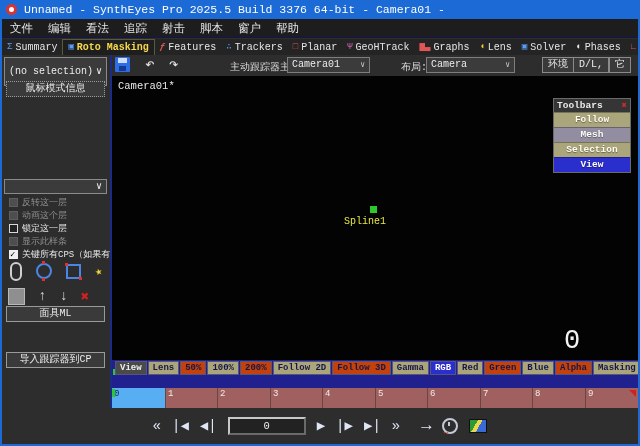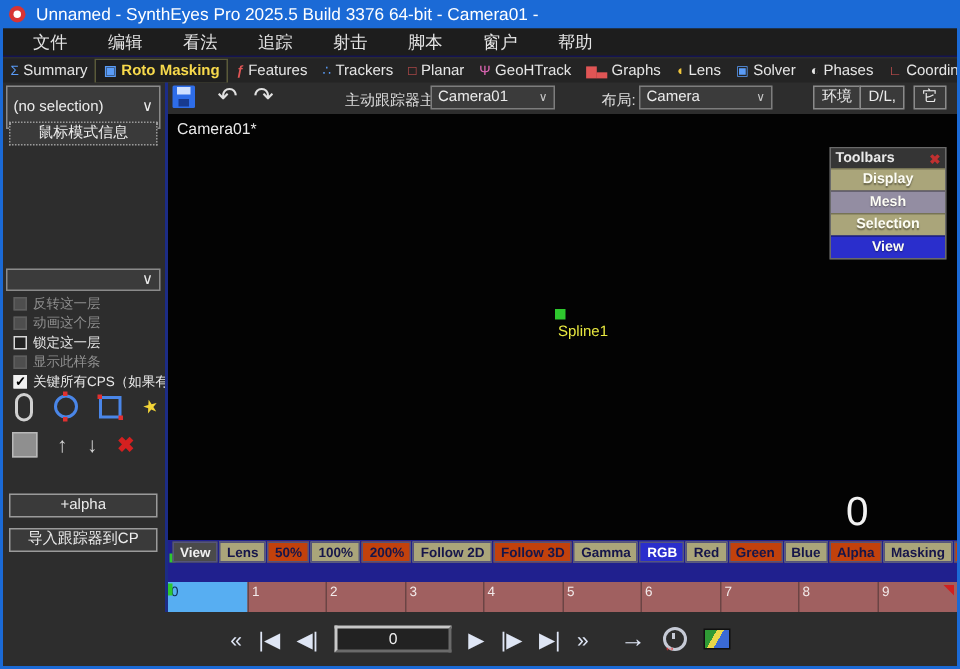--- a/index.html
+++ b/index.html
@@ -1,35 +1,35 @@
 <!DOCTYPE html>
 <html><head>
 <meta charset="utf-8">
 <style>
   html,body{margin:0;padding:0;background:#666;}
   #window{position:relative;width:640px;height:446px;background:#2d2d2d;overflow:hidden;
-          font-family:Liberation Sans, sans-serif;-webkit-font-smoothing:antialiased;}
+          font-family:Liberation Mono, monospace;-webkit-font-smoothing:antialiased;}
   
   .edge{position:absolute;background:#1b6ad6;z-index:95;}
   .edge.l{left:0;top:0;width:2px;height:446px;}
   .edge.r{right:0;top:0;width:2px;height:446px;}
   .edge.b{left:0;bottom:0;width:640px;height:2px;}
 
   
   .titlebar{position:absolute;left:0;top:0;width:640px;height:19px;background:#1b6ad6;
             display:flex;align-items:center;padding-left:6px;box-sizing:border-box;}
   .appicon{width:11px;height:11px;border-radius:50%;background:#d83434;position:relative;flex:0 0 auto;}
   .appicon::after{content:"";position:absolute;left:3px;top:3px;width:5px;height:5px;border-radius:50%;background:#fff;}
   .wtitle{color:#fff;font-size:11.5px;margin-left:7px;white-space:nowrap;}
 
   
   .menubar{position:absolute;left:0;top:19px;width:640px;height:19px;background:#1d1d1d;
            border-bottom:1px solid #141452;display:flex;align-items:center;gap:15px;
            padding-left:10px;box-sizing:border-box;}
-  .menubar span{color:#e4e4e4;font-size:11.5px;white-space:nowrap;cursor:default;margin-left:12px;}
+  .menubar span{color:#e4e4e4;font-size:11.5px;white-space:nowrap;cursor:default;}
 
   
   .tabbar{position:absolute;left:0;top:39px;width:640px;height:17px;background:#242424;
           display:flex;align-items:center;padding-left:2px;box-sizing:border-box;overflow:hidden;}
   .tab{display:flex;align-items:center;gap:3px;padding:0 5px;height:15px;color:#e6e6e6;
        font-size:10px;white-space:nowrap;}
   .tab.active{background:#1e1e1e;border:1px solid #5a5a3a;color:#f7d94c;font-weight:bold;}
   .ti{font-size:9px;line-height:9px;}
   .ic-blue{color:#5a9cf8}.ic-red{color:#e05555}.ic-pink{color:#e368b8}
   .ic-yellow{color:#f0c63c}.ic-white{color:#e8e8e8}
@@ -77,21 +77,21 @@
   .sqr::after{content:"";position:absolute;right:-3px;bottom:-3px;width:3px;height:3px;background:#e03030;}
   .wand{font-size:12px;color:#f2d437;transform:rotate(-15deg);}
   .swatch{width:15px;height:15px;background:#8f8f8f;border:1px solid #b8b8b8;}
   .arr{font-size:14px;color:#d6d6d6;font-weight:bold;}
   .delx{font-size:14px;color:#d42020;font-weight:bold;}
 
   
   .viewport{position:absolute;left:112px;top:76px;width:526px;height:284px;background:#030303;}
   .vplabel{position:absolute;left:6px;top:4px;color:#e8e8e8;font-size:10.5px;}
   .trkpt{position:absolute;left:258px;top:130px;width:7px;height:7px;background:#2ec82e;}
-  .trklabel{position:absolute;left:260px;top:140px;color:#e8e840;font-size:10px;}
+  .trklabel{position:absolute;left:232px;top:140px;color:#e8e840;font-size:10px;}
   .bigframe{position:absolute;left:452px;top:250px;color:#f2f2f2;font-size:27px;}
   .tpanel{position:absolute;left:441px;top:22px;width:76px;border:1px solid #6a6a6a;background:#2b2b2b;z-index:4;}
   .tphead{height:13px;background:#353535;display:flex;justify-content:space-between;align-items:center;
           padding:0 3px;color:#eaeaea;font-size:9.5px;font-weight:bold;}
   .tpclose{color:#c03030;font-size:9px;}
   .tprow{height:14px;text-align:center;font-size:9.5px;font-weight:bold;color:#fdfdf5;line-height:14px;
          border-top:1px solid rgba(0,0,0,.3);text-shadow:0 1px 1px rgba(0,0,0,.4);}
   .bg-tan{background:#aaa57a;}
   .bg-lav{background:#938da2;}
   .bg-blue{background:#2a2ecc;}
@@ -258,37 +258,37 @@
       <span class="sqr"></span>
       <span class="wand">★</span>
     </div>
     <div class="toolrow" style="top:231px;height:20px;gap:13px;padding-left:8px;box-sizing:border-box;">
       <span class="swatch"></span>
       <span class="arr">↑</span>
       <span class="arr">↓</span>
       <span class="delx">✖</span>
     </div>
 
-    <div class="sbtn" style="top:274px;border-style:solid">+alpha</div>
+    <div class="sbtn" style="top:251px;border-style:solid">面具ML</div>
     <div class="sbtn" style="top:297px;border-style:solid">导入跟踪器到CP</div>
   </div>
   <div class="vdivider"></div>
 
   <div class="viewport">
     <span class="vplabel">Camera01*</span>
     <span class="trkpt"></span>
     <span class="trklabel">Spline1</span>
     <span class="bigframe">0</span>
 
     <div class="tpanel">
       <div class="tphead">
         <span>Toolbars</span>
         <span class="tpclose">✖</span>
       </div>
-      <div class="tprow bg-tan">Display</div>
+      <div class="tprow bg-tan">Follow</div>
       <div class="tprow bg-lav">Mesh</div>
       <div class="tprow bg-tan">Selection</div>
       <div class="tprow bg-blue">View</div>
     </div>
   </div>
 
   <div class="navy">
     <span class="greenmark1"></span>
     <div class="viewbar">
       <span class="vbb vb-dark">View</span>

